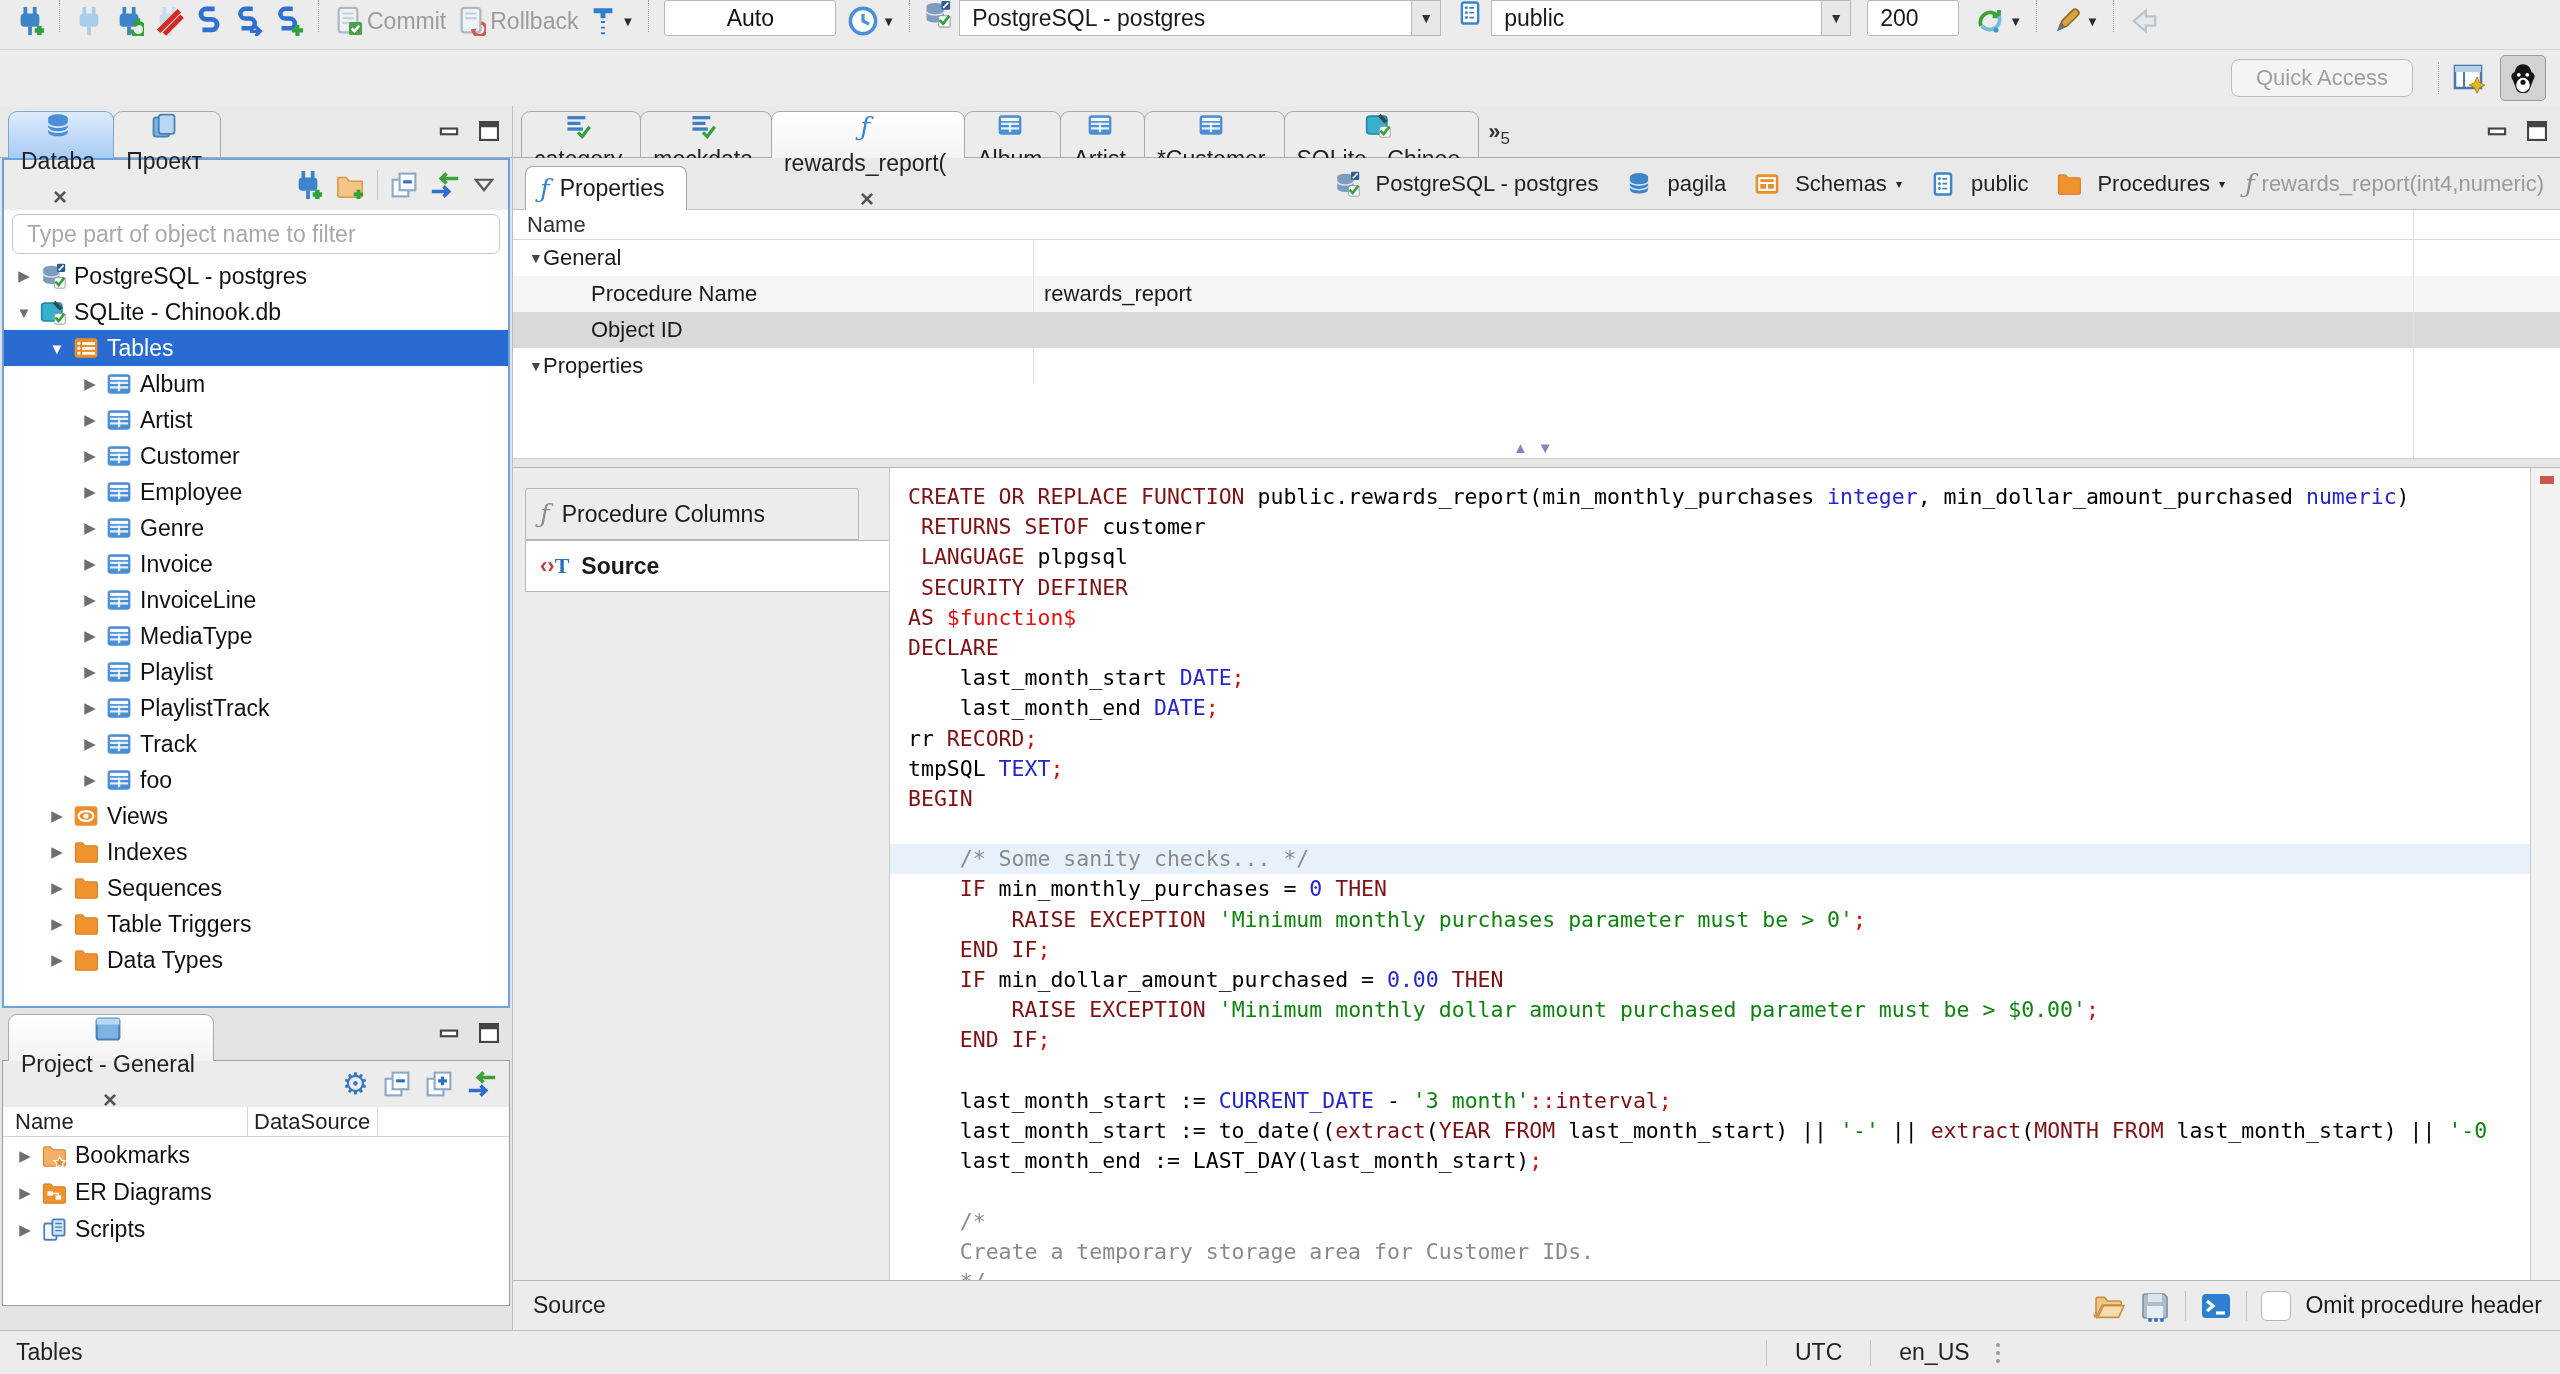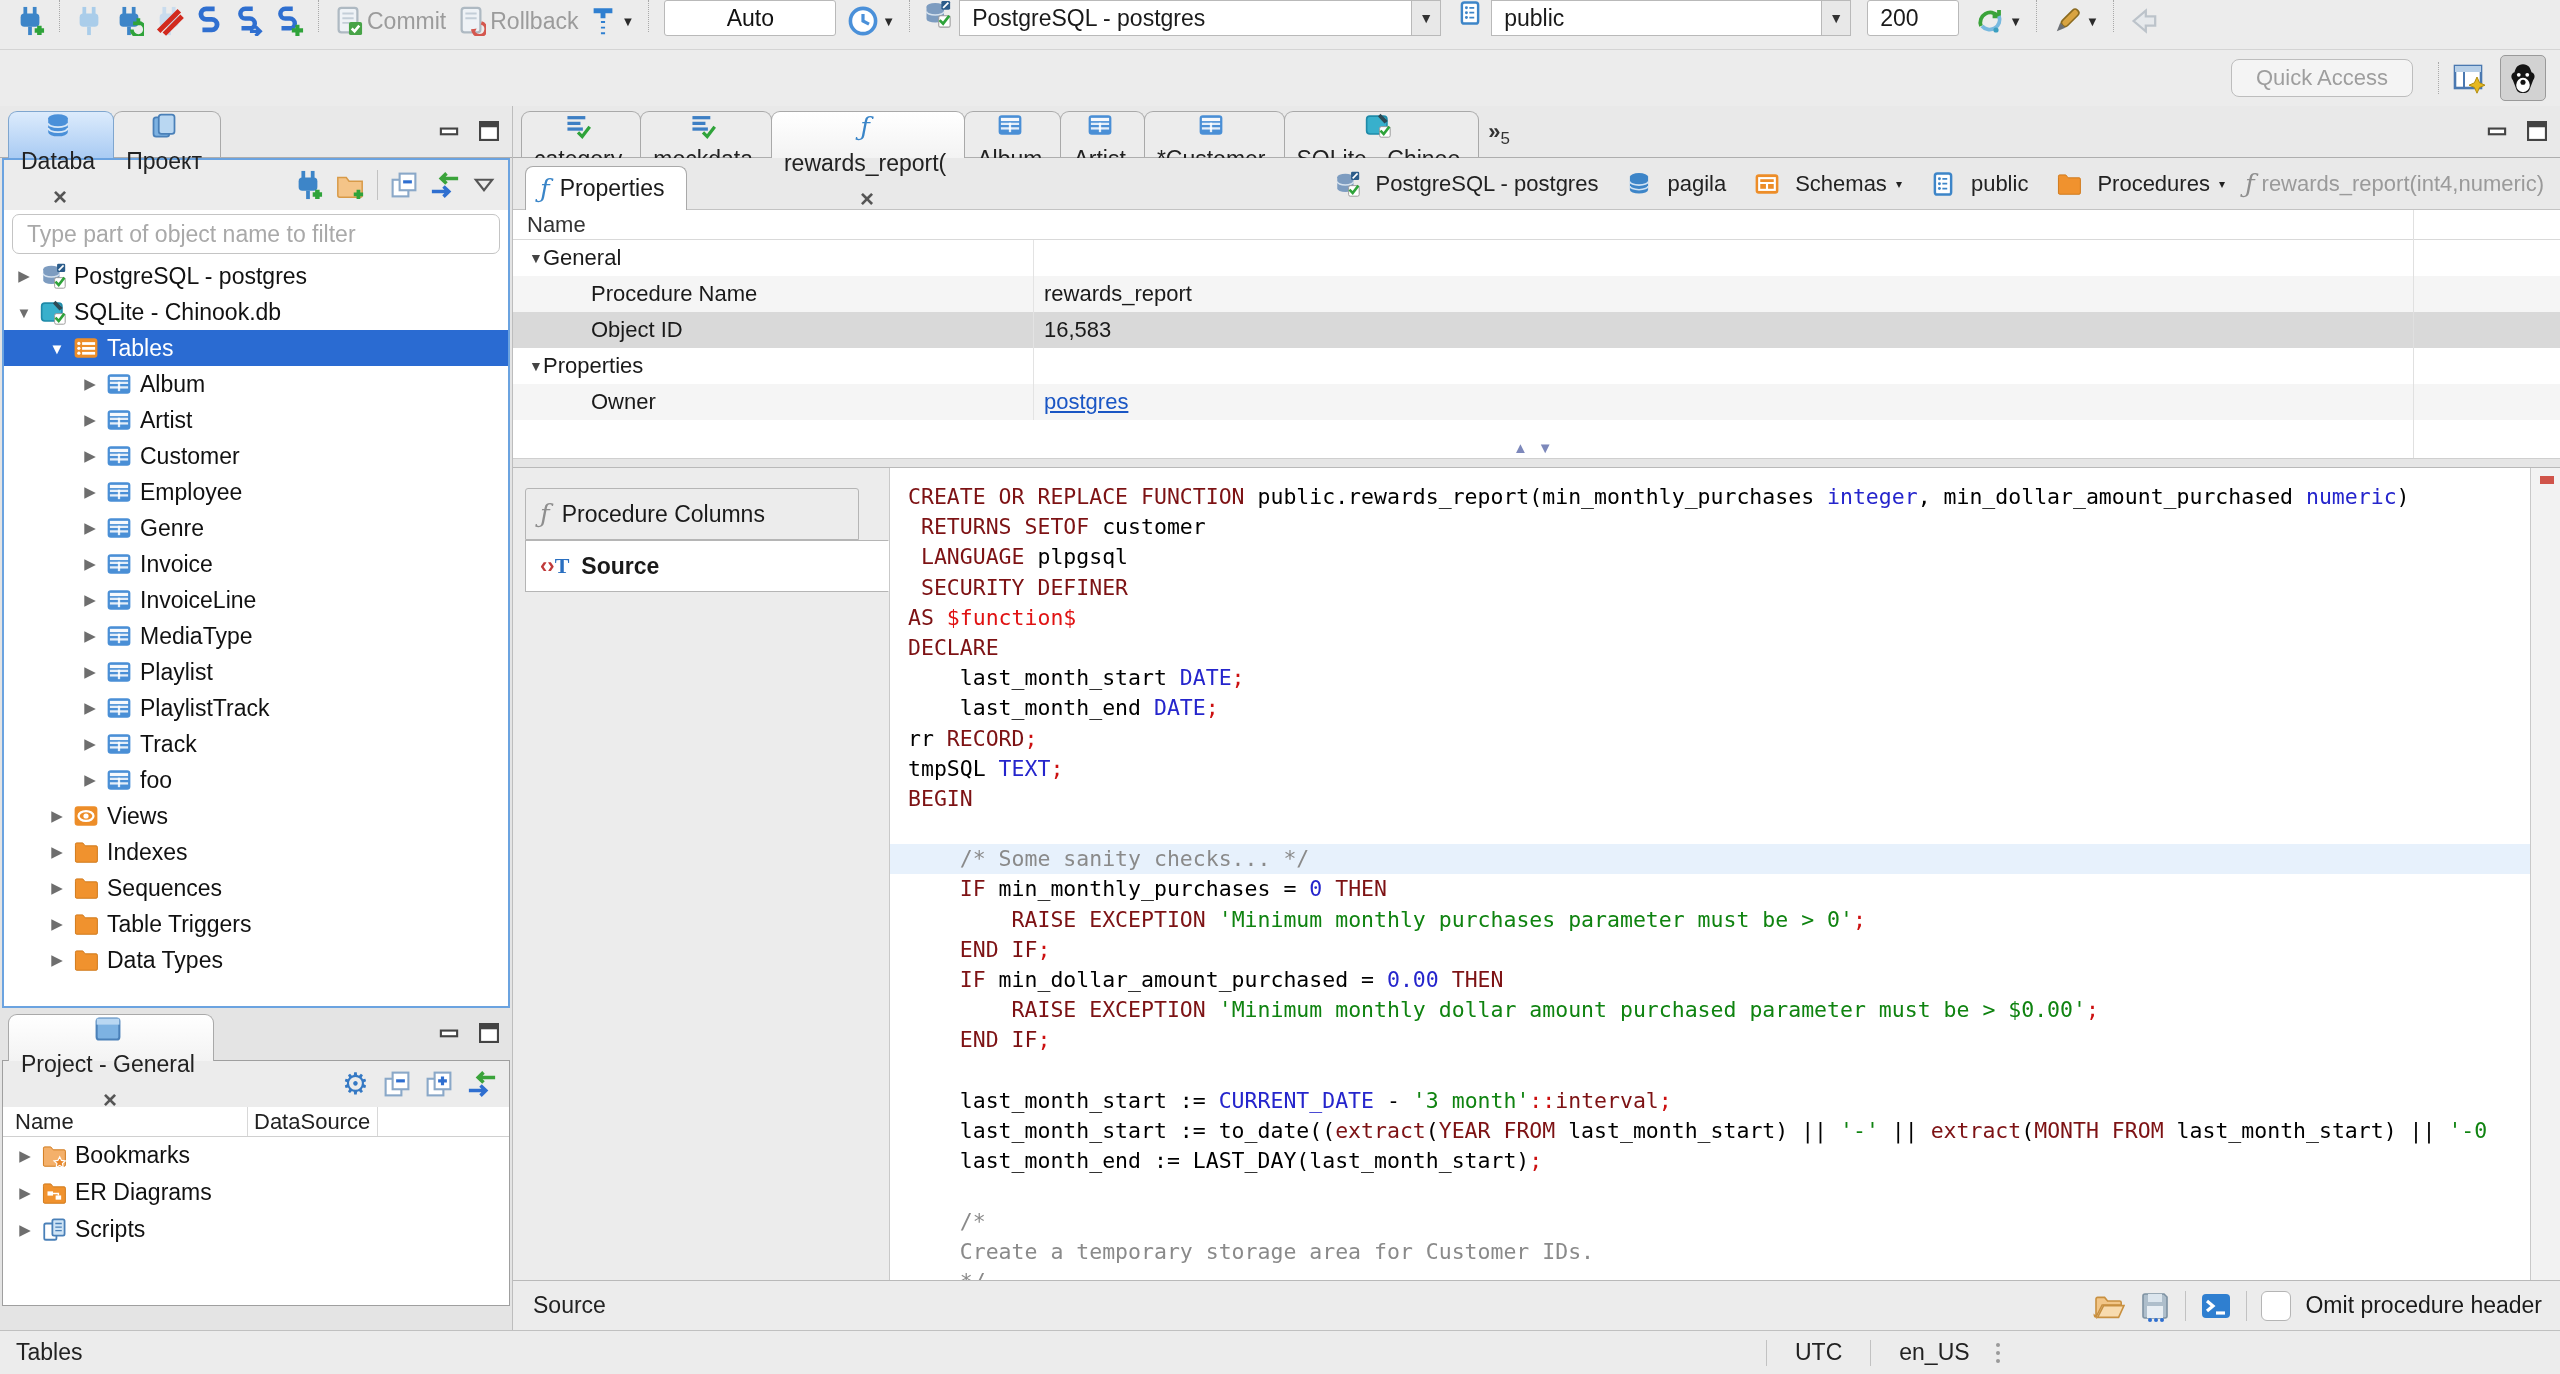--- a/index.html
+++ b/index.html
@@ -927,36 +927,27 @@
             <div class="prow" style="background: rgb(245, 245, 245);">
               <span class="n">
                 <span class="nlabel1">Procedure Name</span>
               </span>
               <span class="v">rewards_report</span>
             </div>
             <div class="prow" style="background: rgb(217, 217, 217);">
               <span class="n">
                 <span class="nlabel1">Object ID</span>
               </span>
-              <span class="v">16,583</span>
             </div>
             <div class="prow" style="background: rgb(255, 255, 255);">
               <span class="n">
                 <span class="garrow">▼</span>
                 <span>Properties</span>
               </span>
               <span class="v"></span>
-            </div>
-            <div class="prow" style="background: rgb(245, 245, 245);">
-              <span class="n">
-                <span class="nlabel1">Owner</span>
-              </span>
-              <span class="v">
-                <span class="plink">postgres</span>
-              </span>
             </div>
           </div>
         <span class="vdiv"></span>
         <span class="split-arrows">
             <span>▲</span>
             <span>▼</span>
           </span>
       </div>
 
       <div class="splitter"></div>

